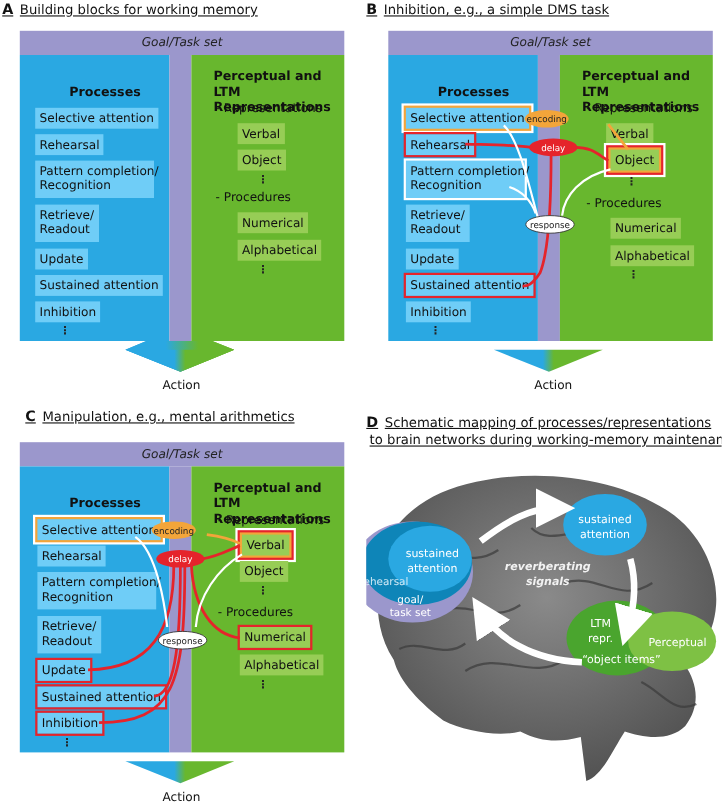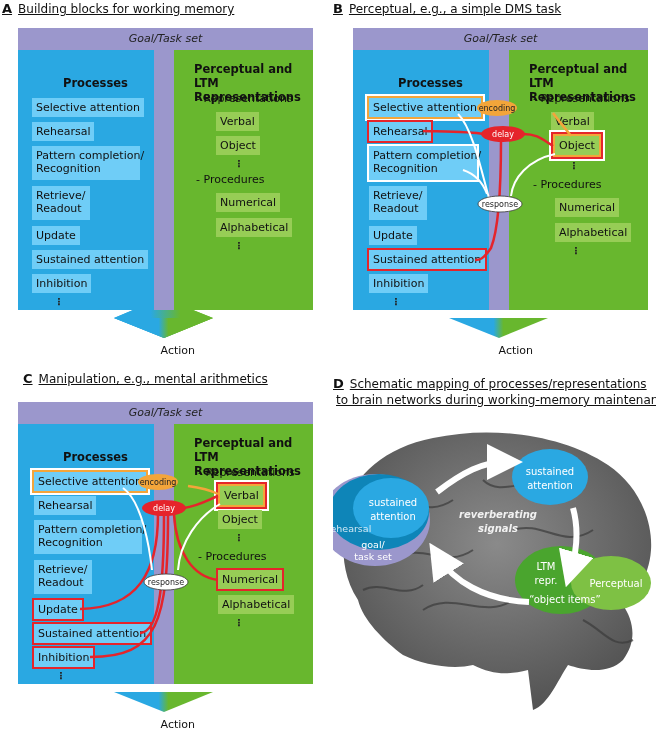--- a/index.html
+++ b/index.html
@@ -10,21 +10,21 @@
   .goal { position:absolute; left:0; top:0; width:295px; height:22px; background:#9b97cc; font-style:italic; font-size:11px; text-align:center; line-height:22px; color:#222; }
   .proc-col { position:absolute; left:0; top:22px; width:136px; height:260px; background:#2aa8e2; }
   .mid-col { position:absolute; left:136px; top:22px; width:20px; height:260px; background:#9b97cc; }
   .rep-col { position:absolute; left:156px; top:22px; width:139px; height:260px; background:#68b72e; }
   .arrow-svg { position:absolute; left:0; top:282px; width:297px; height:60px; }
   .col-title { position:absolute; font-weight:bold; font-size:11.5px; line-height:14px; color:#111; }
   .pbox { position:absolute; background:#6fcdf7; font-size:11px; line-height:13px; padding:3px 4px; color:#111; white-space:nowrap; box-sizing:border-box; }
   .rbox { position:absolute; background:#97cd56; font-size:11px; line-height:13px; padding:3px 4px; color:#111; white-space:nowrap; box-sizing:border-box; }
   .sub { position:absolute; font-size:11px; color:#111; white-space:nowrap; }
   .dots { position:absolute; font-size:10px; color:#222; font-weight:bold; line-height:8px; }
-  .action { position:absolute; font-size:11px; text-align:right; width:60px; }
+  .action { position:absolute; font-size:11px; text-align:center; width:60px; }
   .hl-red { outline:2px solid #e5242b; outline-offset:0; }
   .hl-orange { box-shadow:0 0 0 2px #f3a53a, 0 0 0 4px #ffffff; }
   .hl-white { box-shadow:0 0 0 2px #ffffff; }
   .hl-both { box-shadow:0 0 0 2px #f3a53a, 0 0 0 4px #e5242b, 0 0 0 6px #ffffff; }
   .links { position:absolute; left:0; top:0; width:297px; height:345px; pointer-events:none; }
   .oval-text { font-family:"DejaVu Sans", sans-serif; font-size:8px; }
   .brain-wrap { position:absolute; left:333px; top:420px; width:323px; height:300px; }
 </style>
 </head>
 <body>
@@ -66,21 +66,21 @@
   <div class="rbox" style="left:198px;top:84px;">Verbal</div>
   <div class="rbox" style="left:198px;top:108px;">Object</div>
   <div class="dots" style="left:216px;top:132px;">⋮</div>
   <div class="sub" style="left:178px;top:145px;">- Procedures</div>
   <div class="rbox" style="left:198px;top:165px;">Numerical</div>
   <div class="rbox" style="left:198px;top:190px;">Alphabetical</div>
   <div class="dots" style="left:216px;top:214px;">⋮</div>
   <div class="action" style="left:117px;top:316px;">Action</div>
 </div>
 
-<div class="panel-label" style="left:333px;top:2px;"><b>B</b><span>Perceptual, e.g., a simple DMS task</span></div>
+<div class="panel-label" style="left:333px;top:2px;"><b>B</b><span>Inhibition, e.g., a simple DMS task</span></div>
 <div class="panel" style="left:337px;top:28px;">
   <div class="goal">Goal/Task set</div>
   <div class="proc-col"></div>
   <div class="mid-col"></div>
   <div class="rep-col"></div>
   <svg class="arrow-svg" viewBox="0 0 297 60">
     <defs>
       <linearGradient id="gB" x1="0" x2="1" y1="0" y2="0">
         <stop offset="0.45" stop-color="#2aa8e2"></stop>
           <stop offset="0.55" stop-color="#68b72e"></stop>

